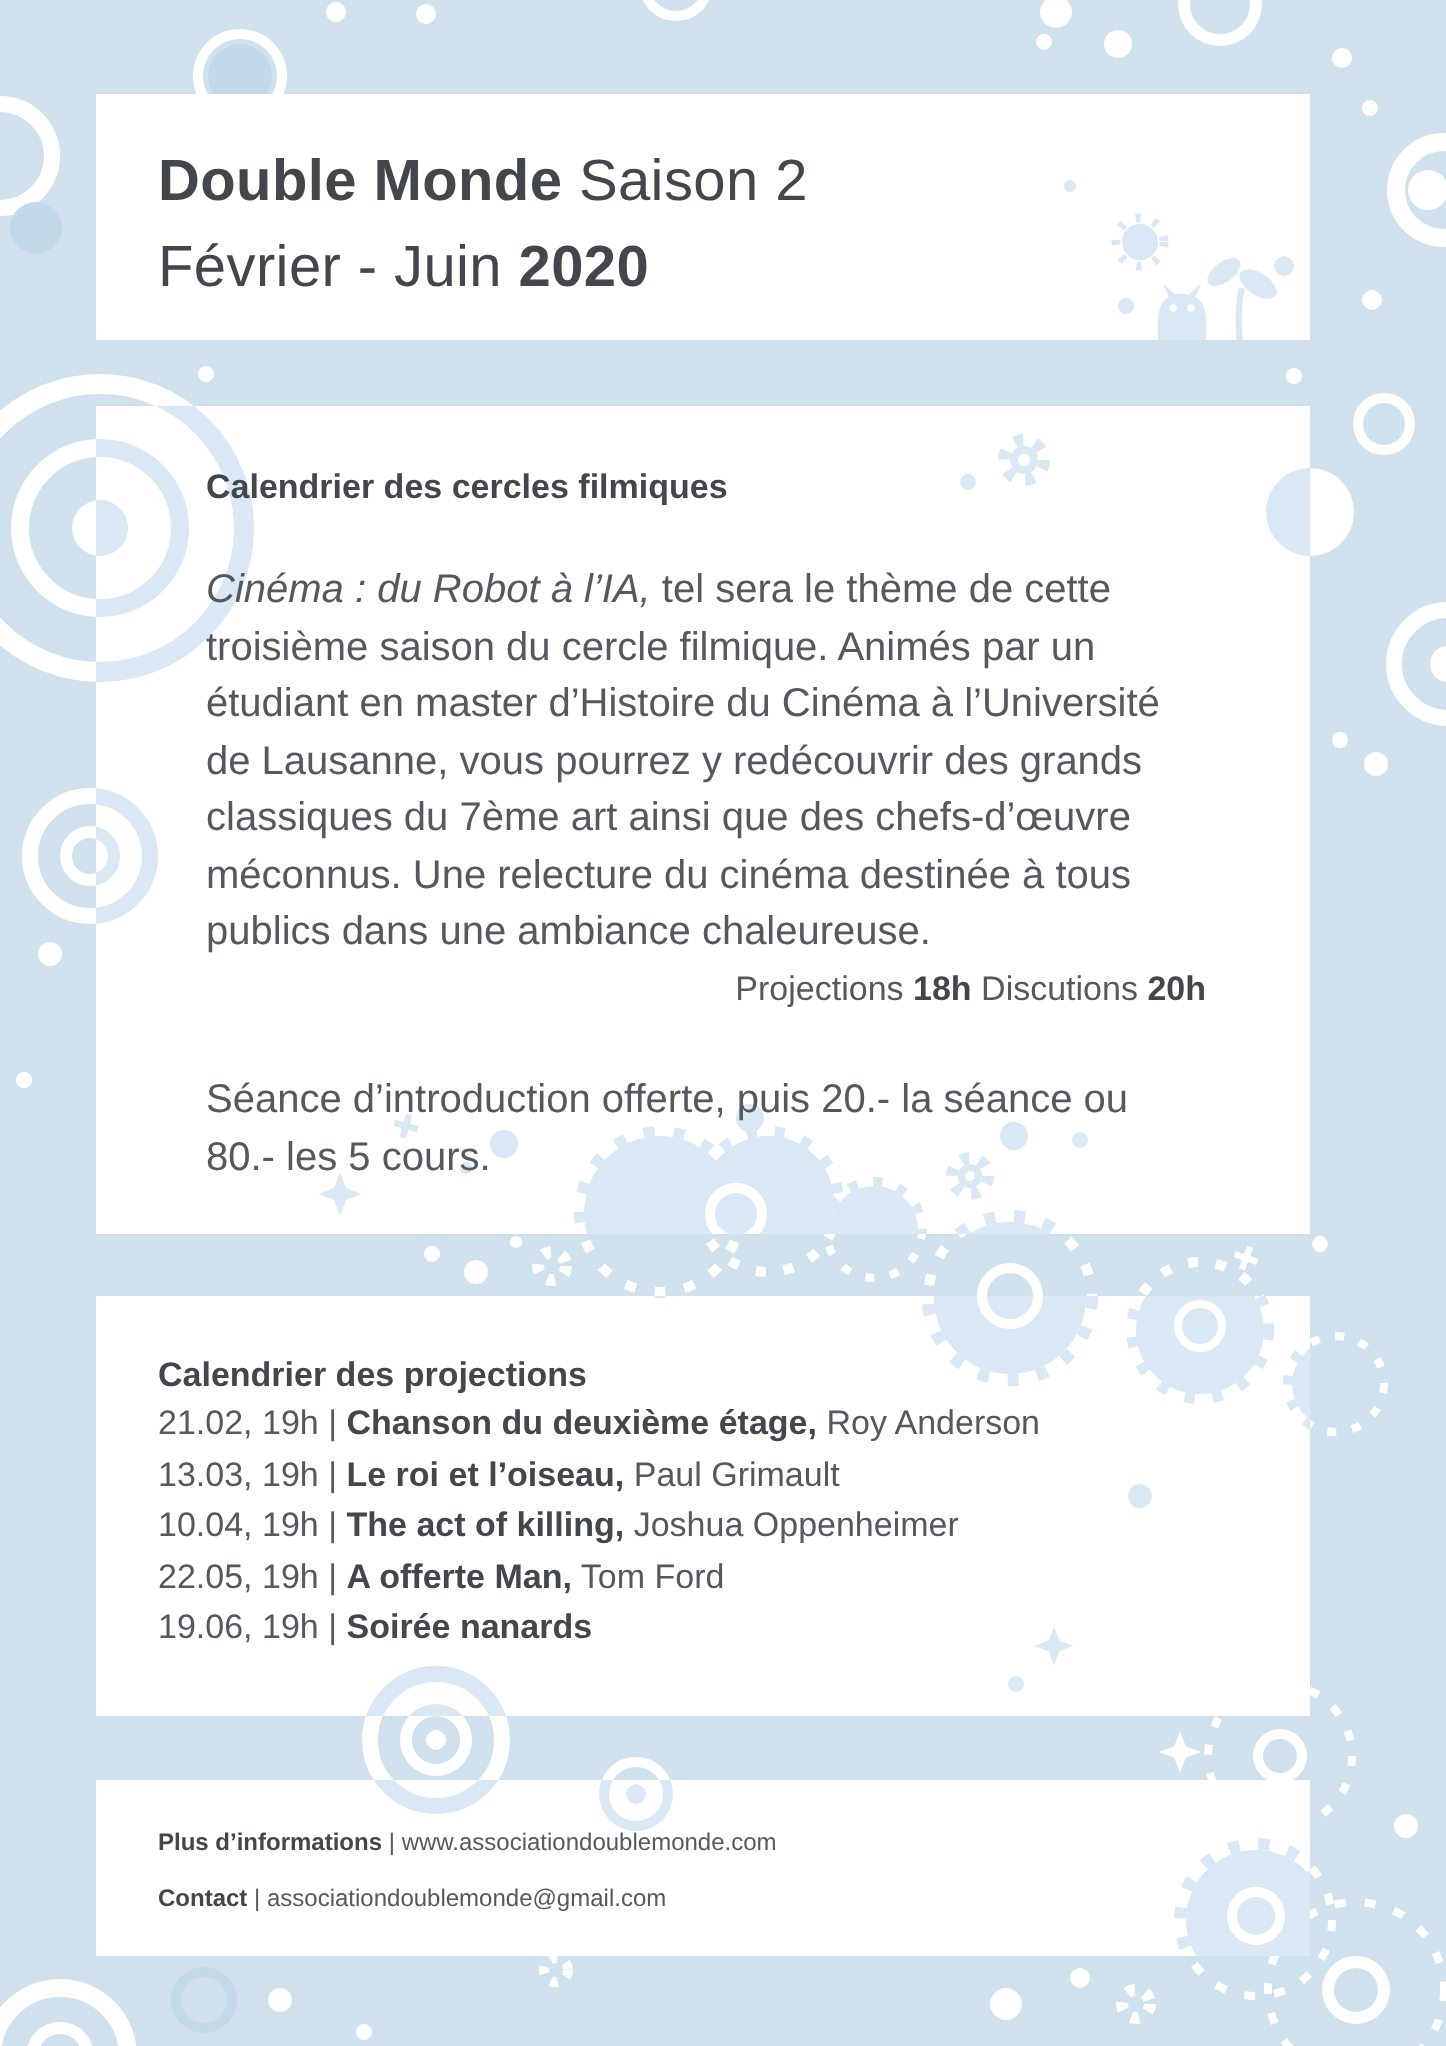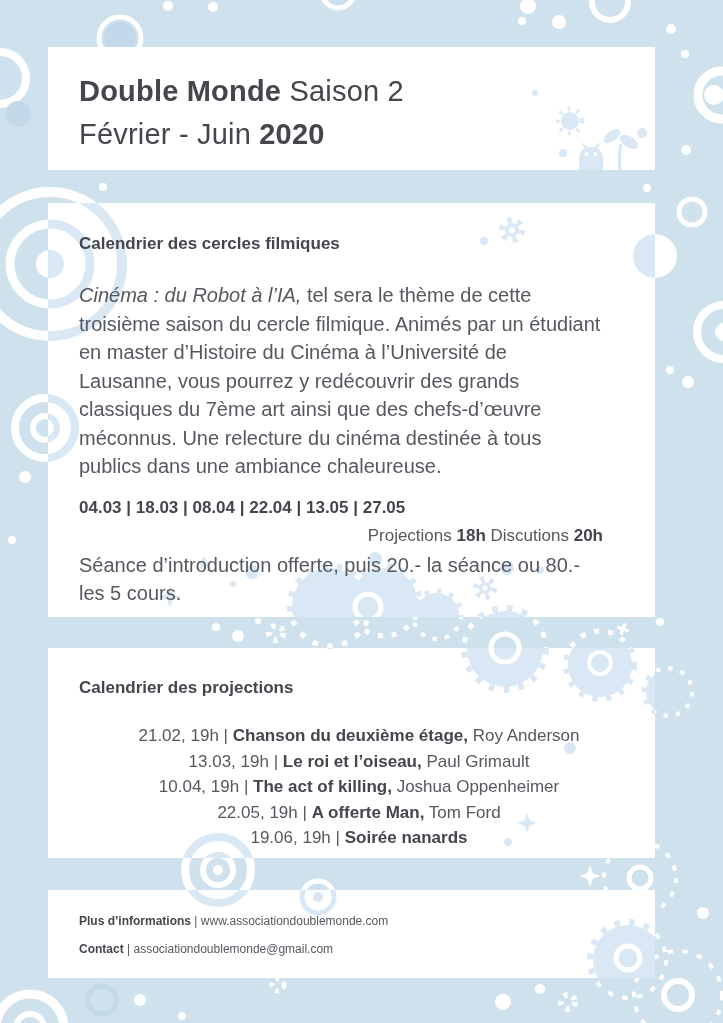--- a/index.html
+++ b/index.html
@@ -16,32 +16,32 @@
   .card-content{position:relative;}
   
   .dw{fill:var(--decor-white);}           .dws{fill:none;stroke:var(--decor-white);}
   .dp{fill:var(--decor-pale);}            .dps{fill:none;stroke:var(--decor-pale);}
   .db{fill:var(--decor-blue);}            .dbs{fill:none;stroke:var(--decor-blue);}
   
   #card-header{top:47px;height:123px;}
   #card-header .card-content{padding:23px 40px 0 31px;}
   .title-line{font-size:29px;line-height:43px;color:var(--text-dark);font-weight:400;letter-spacing:.2px;}
   .bold{font-weight:700;color:var(--text-dark);}
-  #card-cercles{top:203px;height:414px;}
+  #card-cercles{top:203px;height:414px;padding-left:24px;}
   #card-cercles .card-content{padding:30px 52px 0 31px;}
   .section-heading{font-size:17px;font-weight:700;color:var(--text-dark);line-height:22px;margin:0;}
   .body-text{font-size:20px;line-height:28.5px;color:var(--text-body);margin:0;}
   .intro{margin-top:26px;}
   .intro em{font-style:italic;}
   .dates-line{margin-top:13px;font-weight:700;color:var(--text-dark);font-size:17px;line-height:28.5px;}
   .schedule-line{font-size:17px;line-height:28.5px;color:var(--text-body);text-align:right;}
-  .pricing{}
+  .pricing{margin-top:27px;}
   #card-projections{top:648px;height:210px;}
   #card-projections .card-content{padding:29px 16px 0 31px;}
-  .screening-list{margin-top:24px;text-align:center;}
+  .screening-list{}
   .screening-row{font-size:17px;line-height:25.5px;color:var(--text-body);margin:0;}
   .screening-row .film-title{font-weight:700;color:var(--text-dark);}
   #card-footer{top:890px;height:88px;}
   #card-footer .card-content{padding:17px 40px 0 31px;}
   .footer-row{font-size:12px;line-height:28px;color:var(--text-body);margin:0;}
   .footer-row .label{font-weight:700;color:var(--text-dark);}
 </style>
 </head>
 <body>
 
@@ -200,21 +200,20 @@
         <circle class="db" cx="505" cy="649" r="38"></circle>
           <circle class="dbs" cx="505" cy="649" r="41" stroke-width="6" stroke-dasharray="5.5 9.5"></circle>
         <circle class="dws" cx="505" cy="648" r="14" stroke-width="5"></circle>
         <circle class="db" cx="600" cy="665" r="32"></circle>
           <circle class="dbs" cx="600" cy="665" r="34" stroke-width="6" stroke-dasharray="5 9"></circle>
       </g>
     </svg>
     <div class="card-content">
       <h2 class="section-heading">Calendrier des cercles filmiques</h2>
       <p class="body-text intro"><em>Cinéma : du Robot à l’IA,</em> <span>tel sera le thème de cette troisième saison du cercle filmique. Animés par un étudiant en master d’Histoire du Cinéma à l’Université de Lausanne, vous pourrez y redécouvrir des grands classiques du 7ème art ainsi que des chefs-d’œuvre méconnus. Une relecture du cinéma destinée à tous publics dans une ambiance chaleureuse.</span></p>
-      <div class="dates-line">04.03 | 18.03 | 08.04 | 22.04 | 13.05 | 27.05</div>
       <div class="schedule-line"><span>Projections</span> <span class="bold">18h</span> <span>Discutions</span> <span class="bold">20h</span></div>
       <p class="body-text pricing">Séance d’introduction offerte, puis 20.- la séance ou 80.- les 5 cours.</p>
     </div>
   </section>
 
   <section class="card" id="card-projections">
     <svg class="card-svg" viewBox="48 648 607 210" aria-hidden="true">
       <g>
         <circle class="db" cx="330" cy="606" r="38"></circle>
           <circle class="dbs" cx="330" cy="606" r="40" stroke-width="6" stroke-dasharray="5.5 9.5"></circle>

